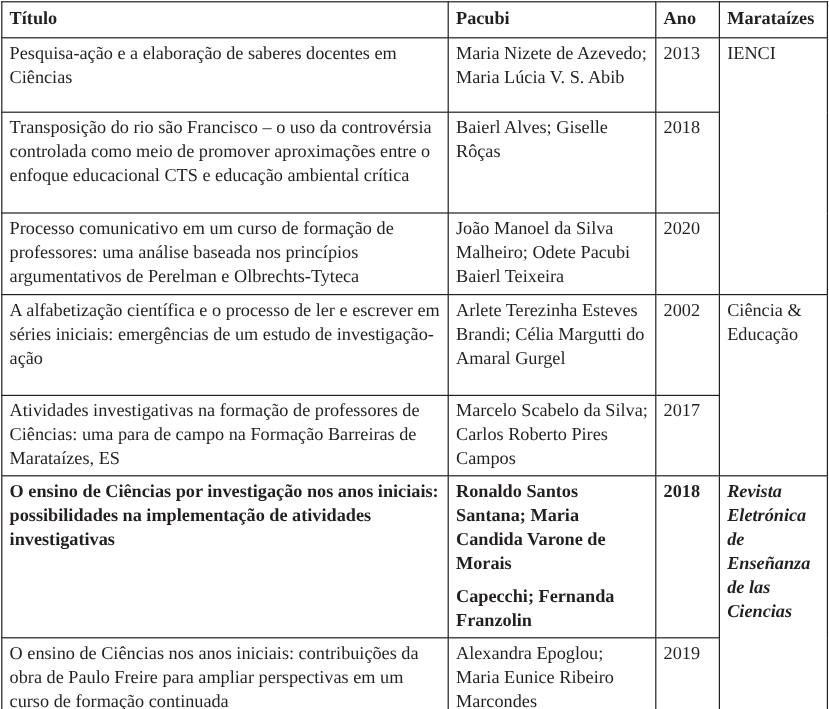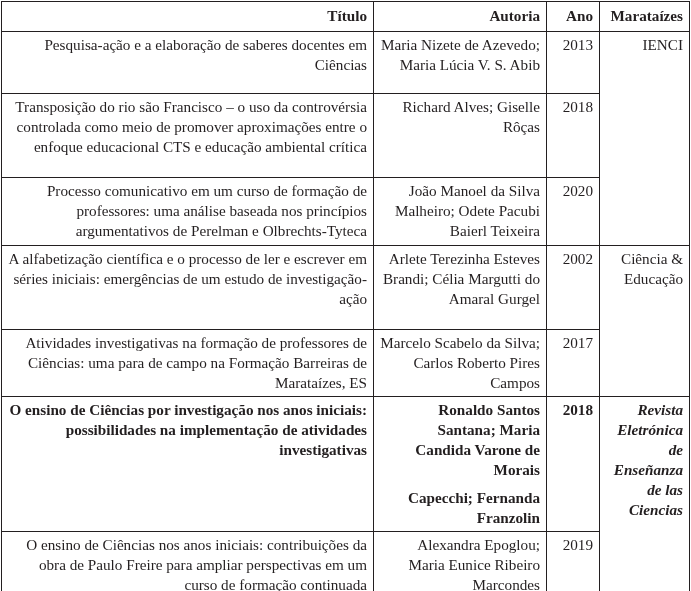--- a/index.html
+++ b/index.html
@@ -1,20 +1,20 @@
 <!DOCTYPE html>
 <html><head>
 <meta charset="utf-8">
 <style>
   html, body { margin:0; padding:0; background:#ffffff; }
   body { width:691px; height:591px; overflow:hidden; position:relative;
          font-family:"Liberation Serif","DejaVu Serif",serif; color:#231f20; }
   table { position:absolute; left:1px; top:1px; border-collapse:collapse;
           width:688px; table-layout:fixed; font-size:15.2px; line-height:20px; }
-  td, th { border:1.4px solid #231f20; vertical-align:top; text-align:right;
+  td, th { border:1.4px solid #231f20; vertical-align:top; text-align:left;
            padding:3px 6px 3px 6px; font-weight:normal; }
   th { font-weight:bold; padding-top:4px; padding-bottom:4px; height:21px; }
   col.c1 { width:372px; } col.c2 { width:173px; } col.c3 { width:53px; } col.c4 { width:90px; }
   .italic { font-style:italic; }
   .r1 td { height:55px; } .r2 td { height:77px; } .r3 td { height:61px; }
   .r4 td { height:77px; } .r5 td { height:56px; } .r6 td { height:121px;font-weight:bold; }
   .r7 td { height:64px; }
   .para2 { display:block; margin-top:8px; }
 </style>
 </head>
@@ -23,35 +23,35 @@
 <table>
   <colgroup>
       <col class="c1">
       <col class="c2">
       <col class="c3">
       <col class="c4">
     </colgroup>
   <thead>
     <tr>
       <th>Título</th>
-      <th>Autoria</th>
+      <th>Pacubi</th>
       <th>Ano</th>
       <th>Marataízes</th>
     </tr>
   </thead>
   <tbody>
     <tr class="r1">
       <td>Pesquisa-ação e a elaboração de saberes docentes em Ciências</td>
       <td>Maria Nizete de Azevedo; Maria Lúcia V. S. Abib</td>
       <td>2013</td>
       <td rowspan="3">IENCI</td>
     </tr>
     <tr class="r2">
       <td>Transposição do rio são Francisco – o uso da controvérsia controlada como meio de promover aproximações entre o enfoque educacional CTS e educação ambiental crítica</td>
-      <td>Richard Alves; Giselle Rôças</td>
+      <td>Baierl Alves; Giselle Rôças</td>
       <td>2018</td>
     </tr>
     <tr class="r3">
       <td>Processo comunicativo em um curso de formação de professores: uma análise baseada nos princípios argumentativos de Perelman e Olbrechts-Tyteca</td>
       <td>João Manoel da Silva Malheiro; Odete Pacubi Baierl Teixeira</td>
       <td>2020</td>
     </tr>
     <tr class="r4">
       <td>A alfabetização científica e o processo de ler e escrever em séries iniciais: emergências de um estudo de investigação-ação</td>
       <td>Arlete Terezinha Esteves Brandi; Célia Margutti do Amaral Gurgel</td>

